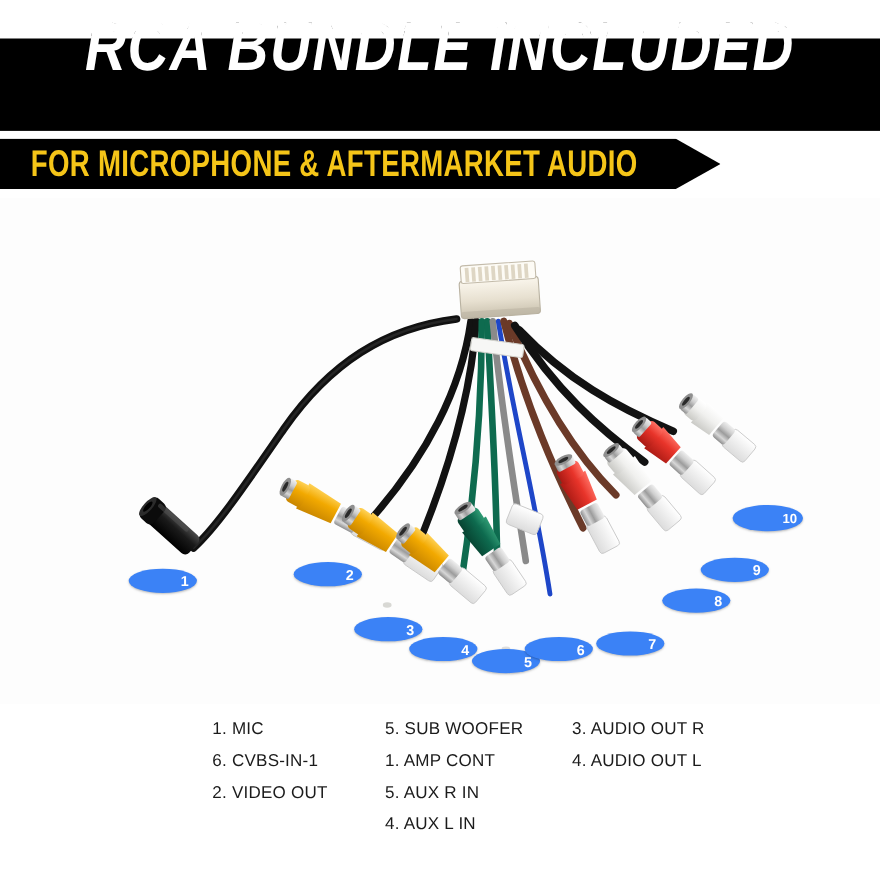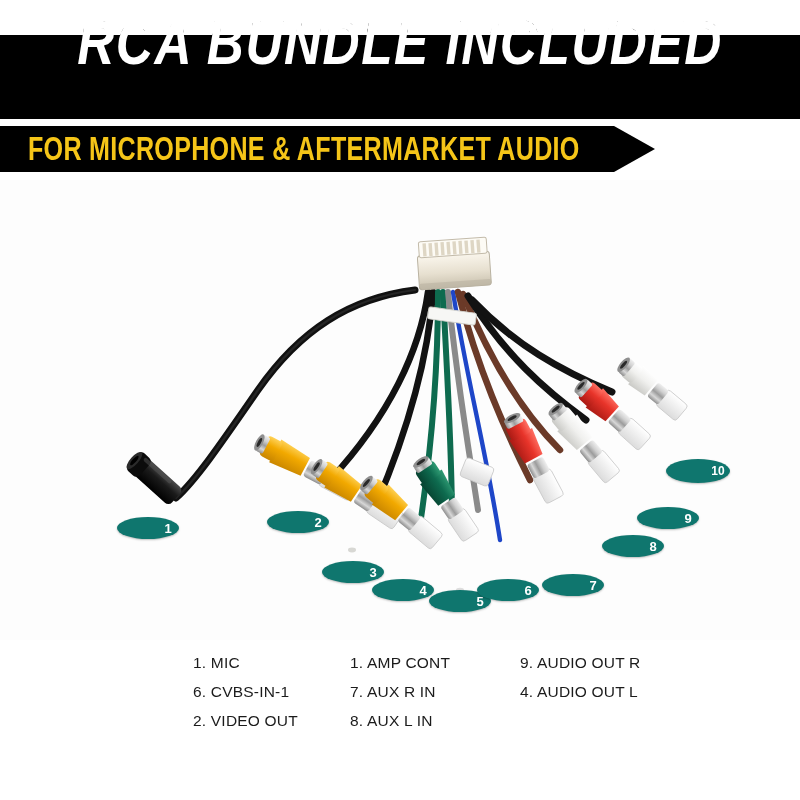--- a/index.html
+++ b/index.html
@@ -67,21 +67,21 @@
     position:absolute;left:0;top:180px;width:800px;height:460px;
     background:#fdfdfd;
     overflow:hidden;
   }
   #photo svg{display:block;}
 
   
   .badge{
     position:absolute;
     width:22px;height:22px;border-radius:50%;
-    background:#0f766e;
+    background:#3b82f6;
     color:#ffffff;
     font-family:"Liberation Sans",sans-serif;
     font-weight:bold;
     font-size:13px;
     display:flex;align-items:center;justify-content:center;
     box-shadow:0 1px 2px rgba(0,0,0,.25);
     line-height:1;
     padding-left:40px;
   }
   .badge.wide{width:24px;height:24px;font-size:12px;}
@@ -343,21 +343,22 @@
   <div class="badge wide" style="left:666px;top:279px;">10</div>
 </div>
 
 <div id="legend">
   <div class="legend-col c1">
     <div class="legend-item">1. MIC</div>
     <div class="legend-item">6. CVBS-IN-1</div>
     <div class="legend-item">2. VIDEO OUT</div>
   </div>
   <div class="legend-col c2">
+    <div class="legend-item">5. SUB WOOFER</div>
     <div class="legend-item">1. AMP CONT</div>
-    <div class="legend-item">7. AUX R IN</div>
-    <div class="legend-item">8. AUX L IN</div>
+    <div class="legend-item">5. AUX R IN</div>
+    <div class="legend-item">4. AUX L IN</div>
   </div>
   <div class="legend-col c3">
-    <div class="legend-item">9. AUDIO OUT R</div>
+    <div class="legend-item">3. AUDIO OUT R</div>
     <div class="legend-item">4. AUDIO OUT L</div>
   </div>
 </div>
 
 </body></html>

